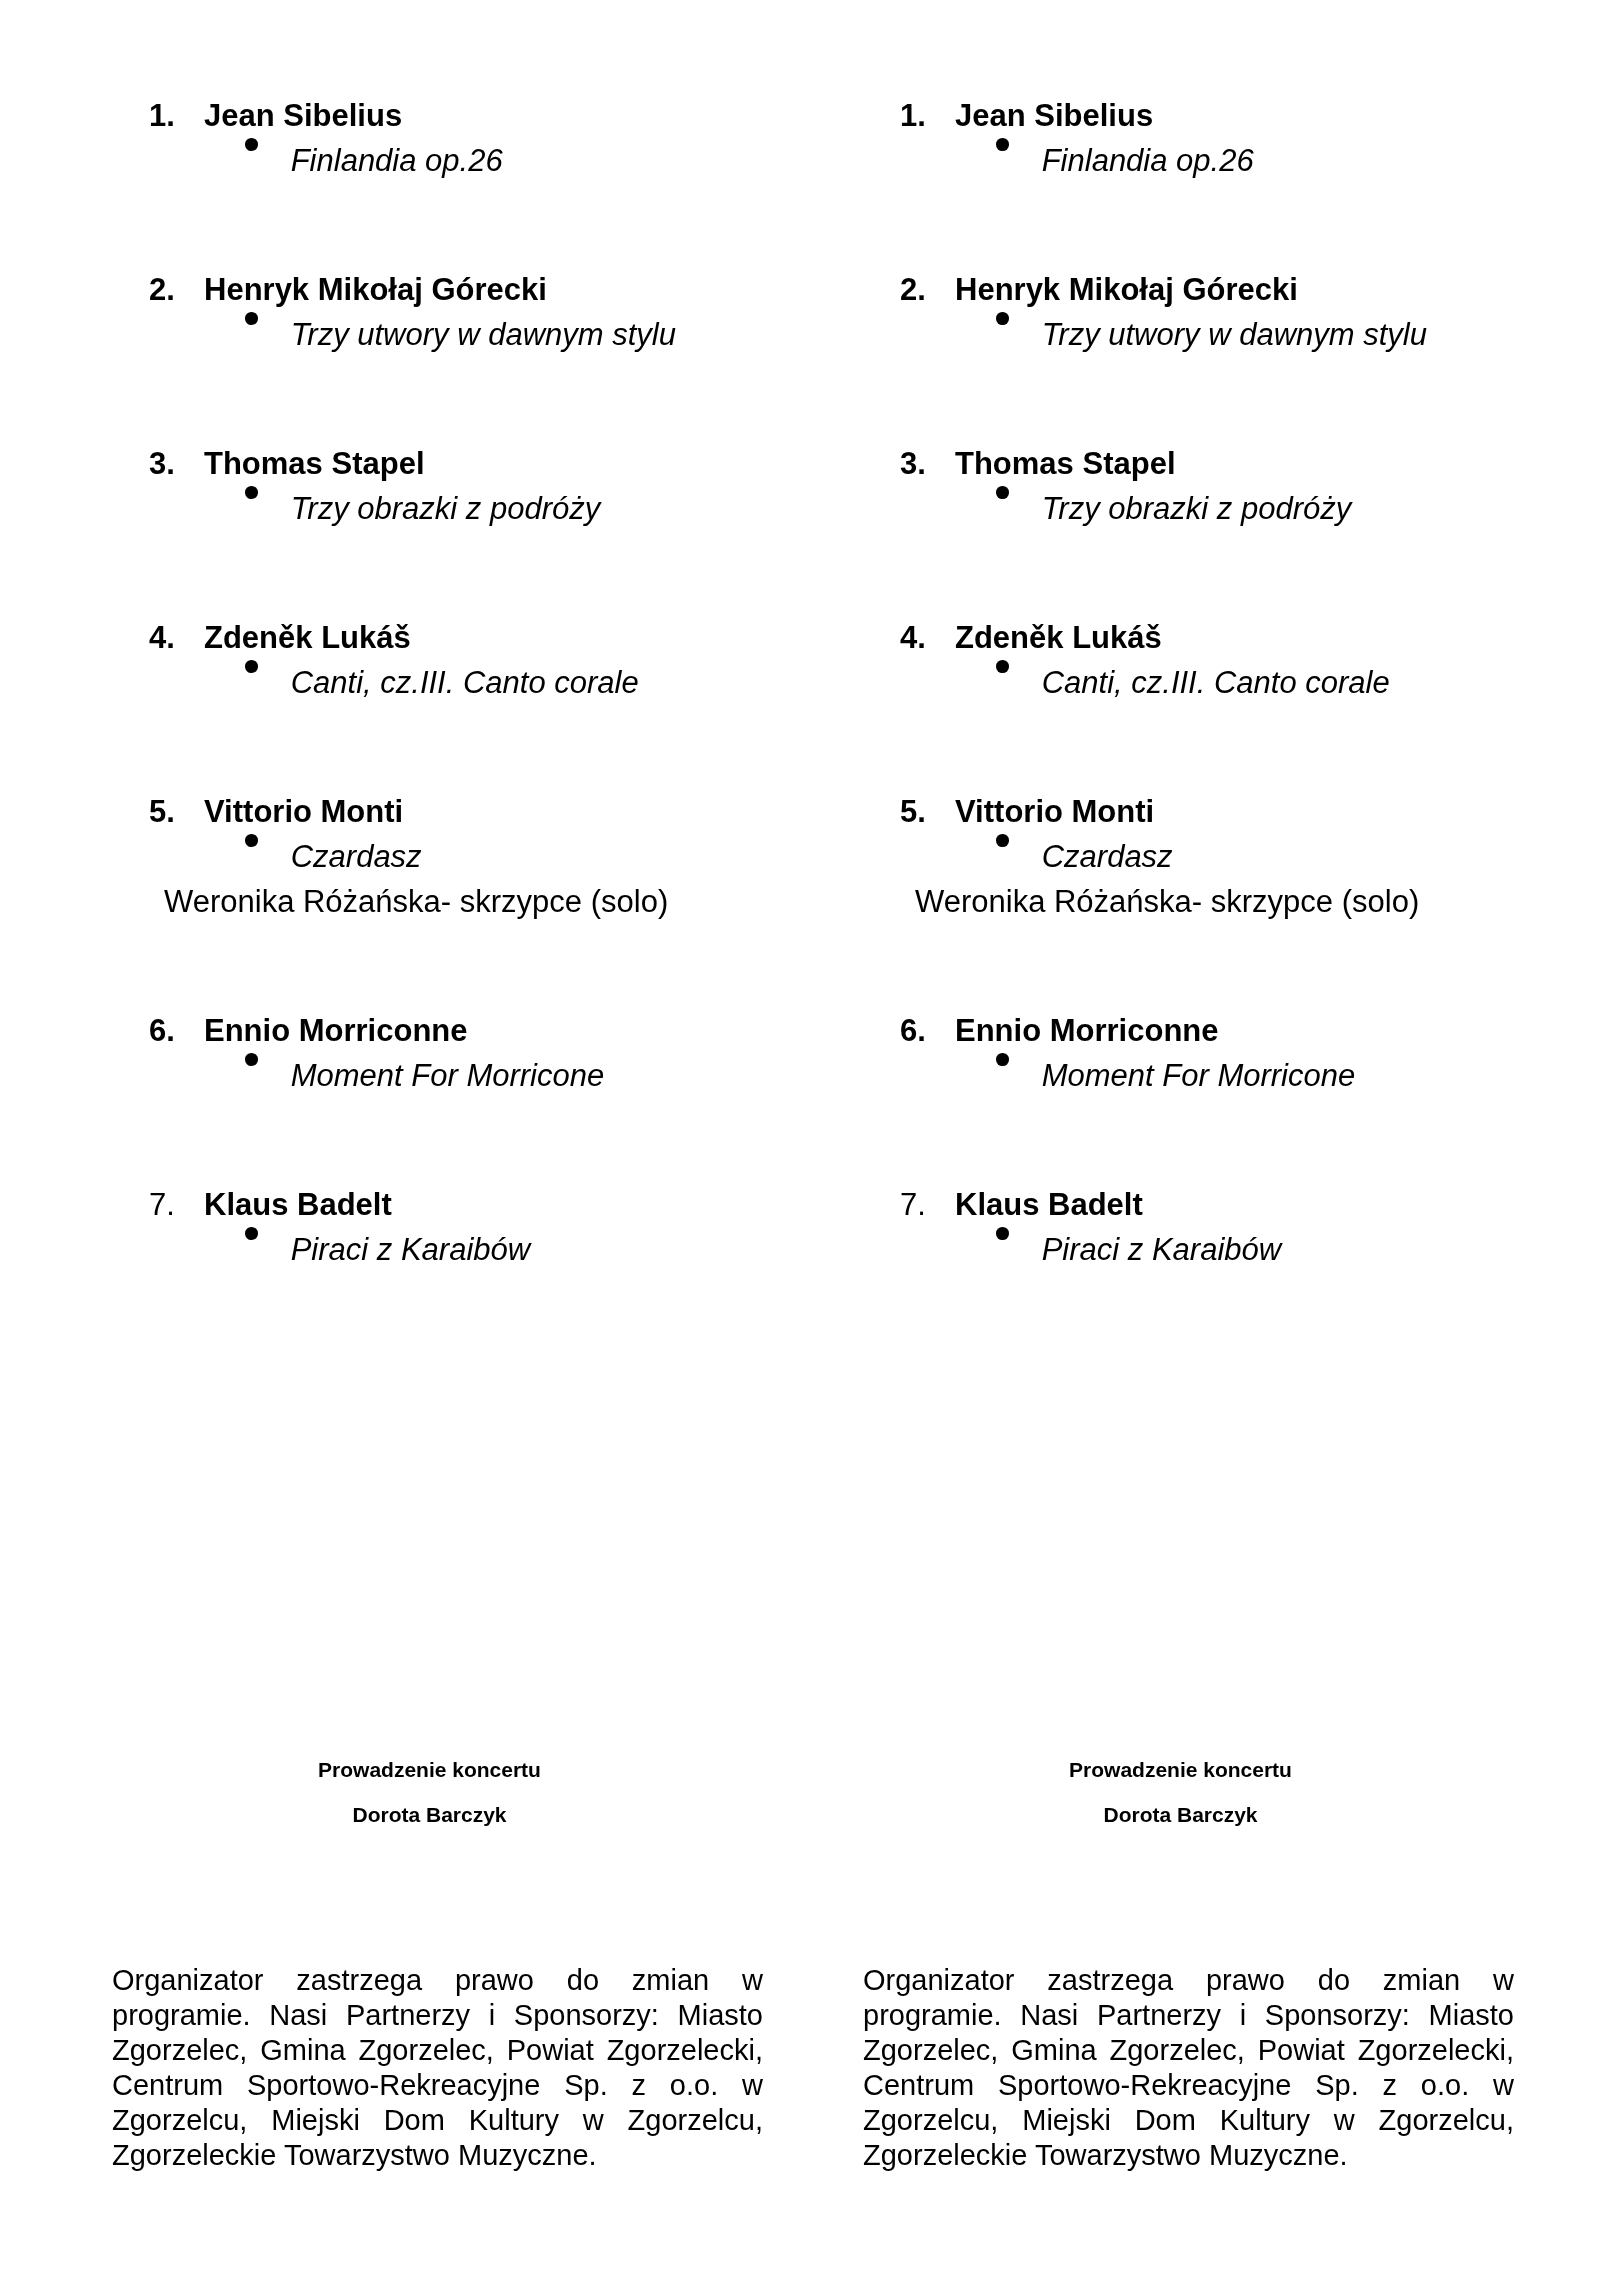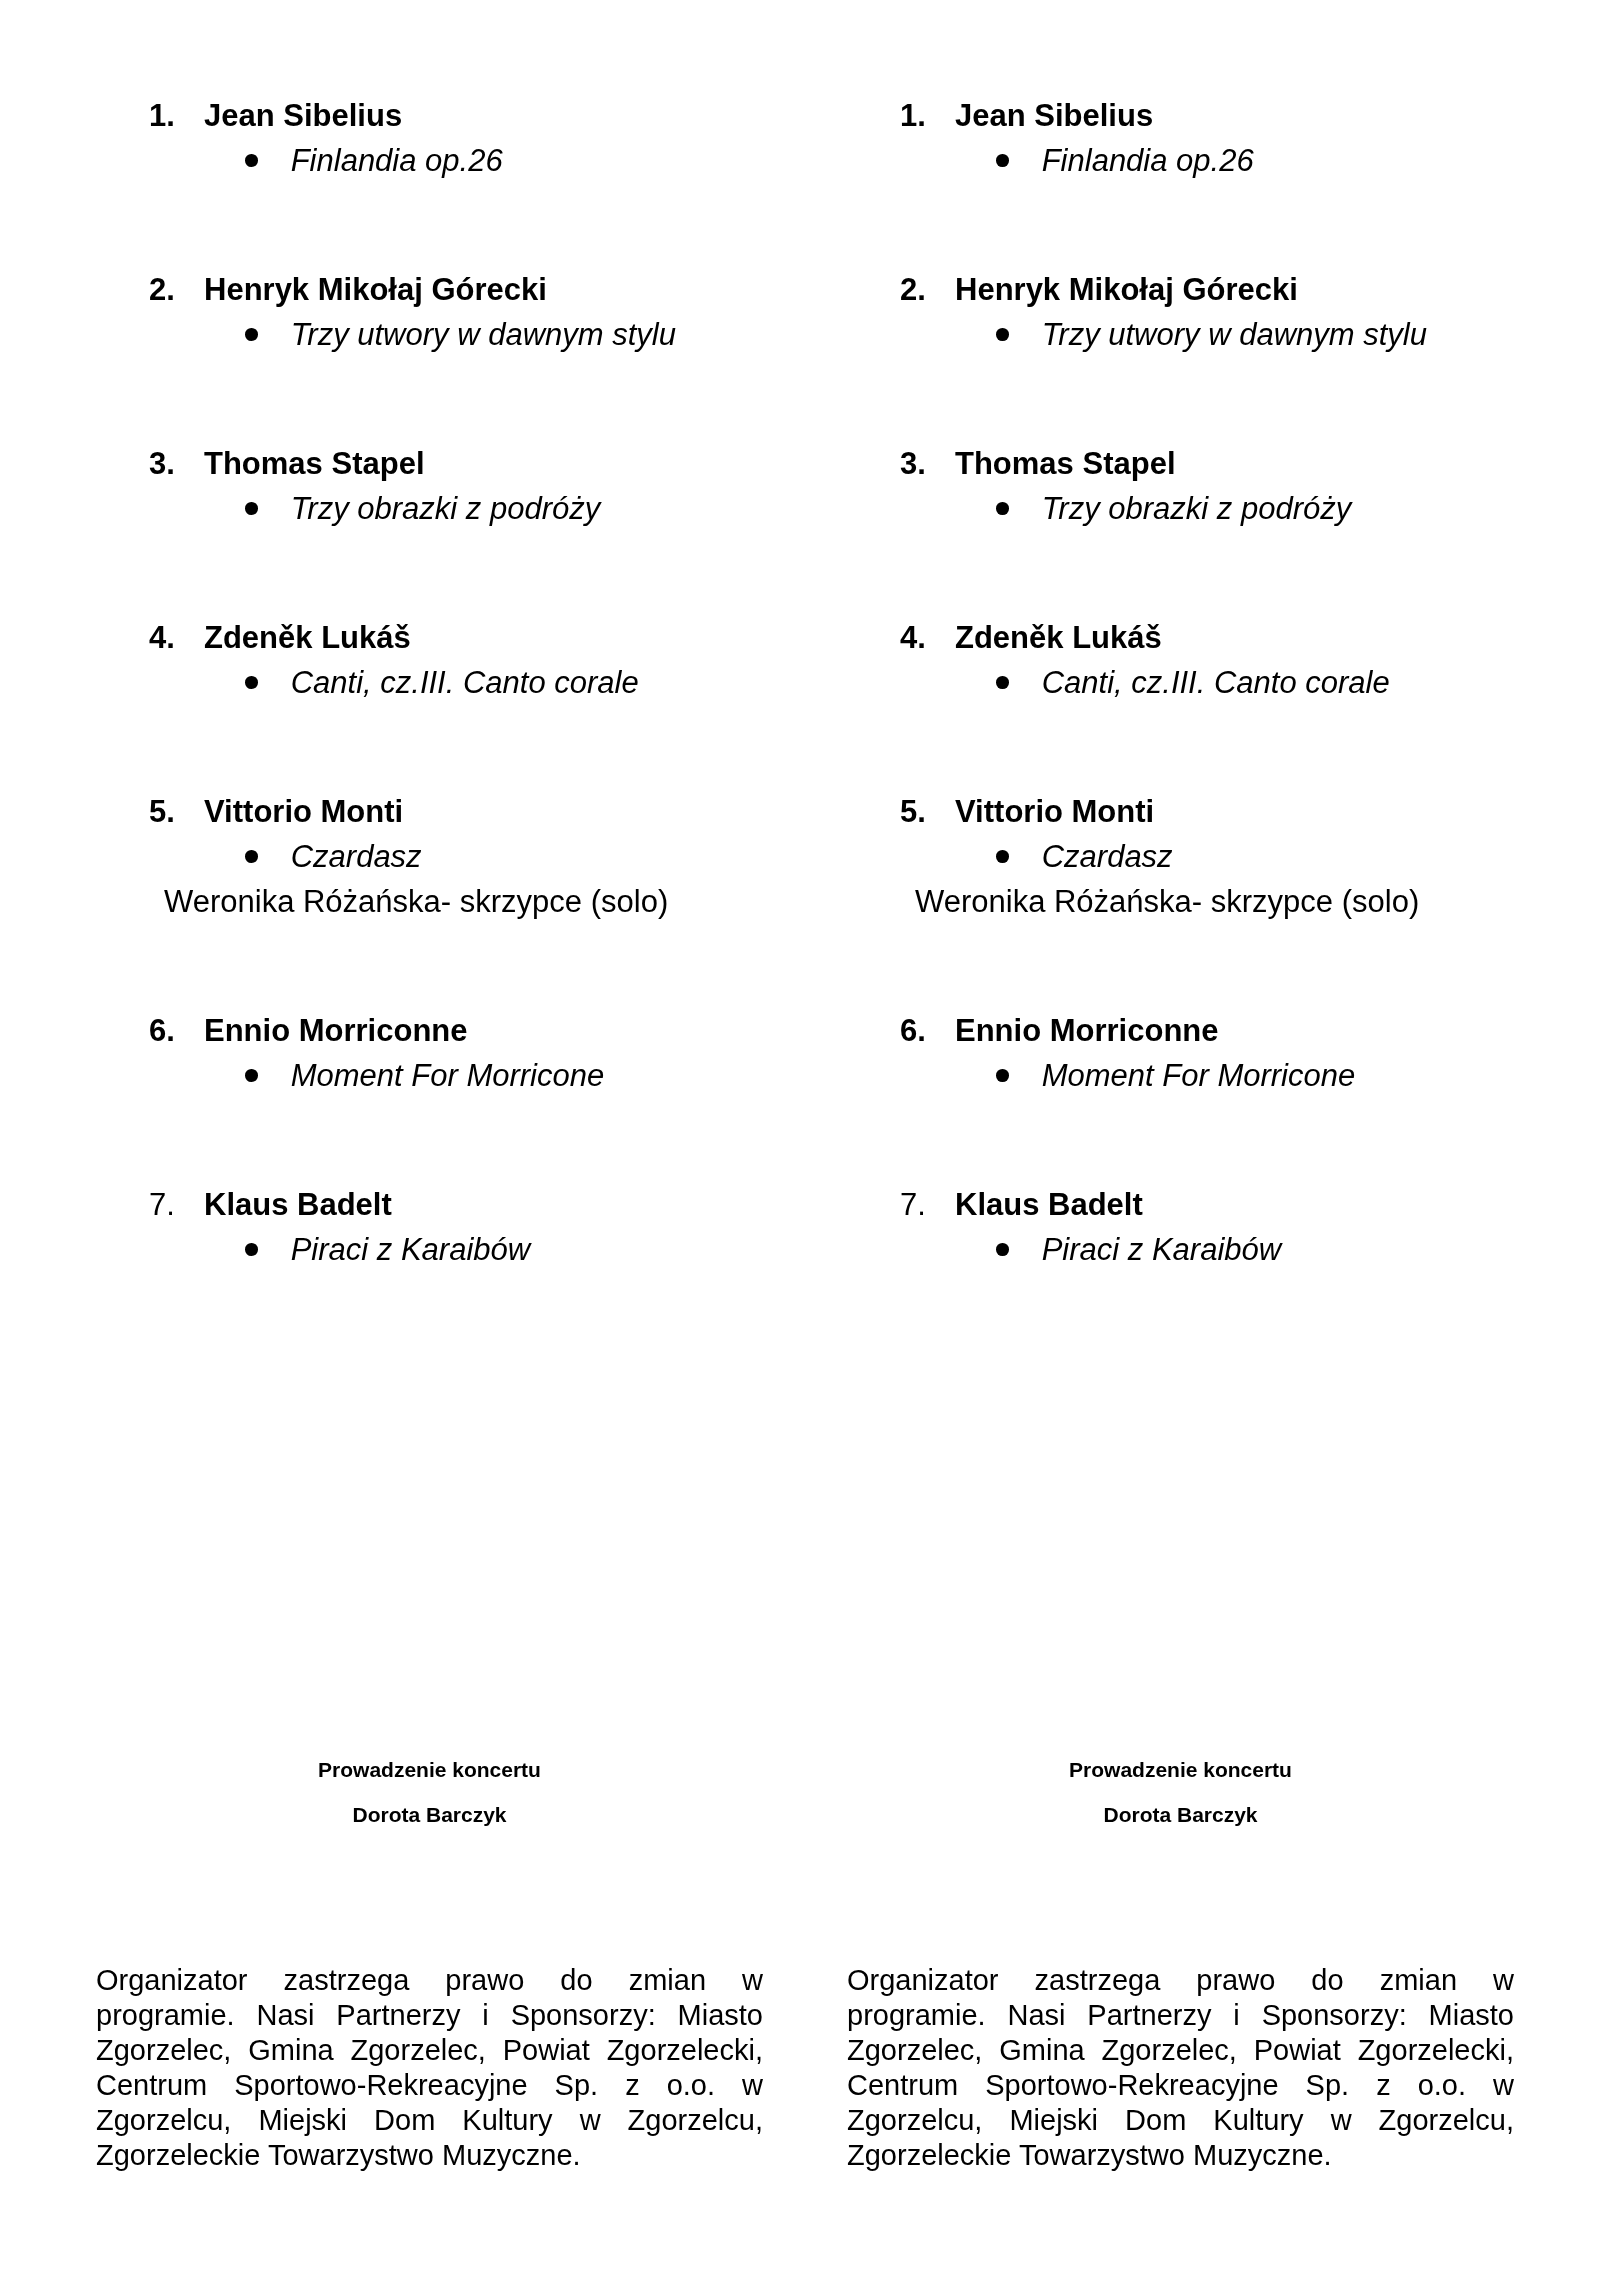--- a/index.html
+++ b/index.html
@@ -44,21 +44,21 @@
   }
   .num {
     flex: 0 0 55px;
     margin-left: 53px;
   }
   .num.plain {
     font-weight: normal;
   }
   .piece-row {
     display: flex;
-    align-items: center;
+    align-items: flex-start;
   }
   .dot {
     flex: 0 0 12.7px;
     width: 12.7px;
     height: 12.7px;
     border-radius: 50%;
     background: #000000;
     margin-left: 149px;
     margin-right: 33px;
   }
@@ -69,21 +69,21 @@
     margin-left: 68px;
   }
   .host-block {
     margin-top: 391px;
     text-align: center;
     font-weight: bold;
     font-size: 21px;
     line-height: 45px;
   }
   .footer-note {
-    margin: 126px 0 0 0;
+    margin: 126px 0 0 16px;
     font-size: 29px;
     line-height: 35px;
     text-align: justify;
   }
 </style>
 </head>
 <body>
 
 <div class="page">
 

